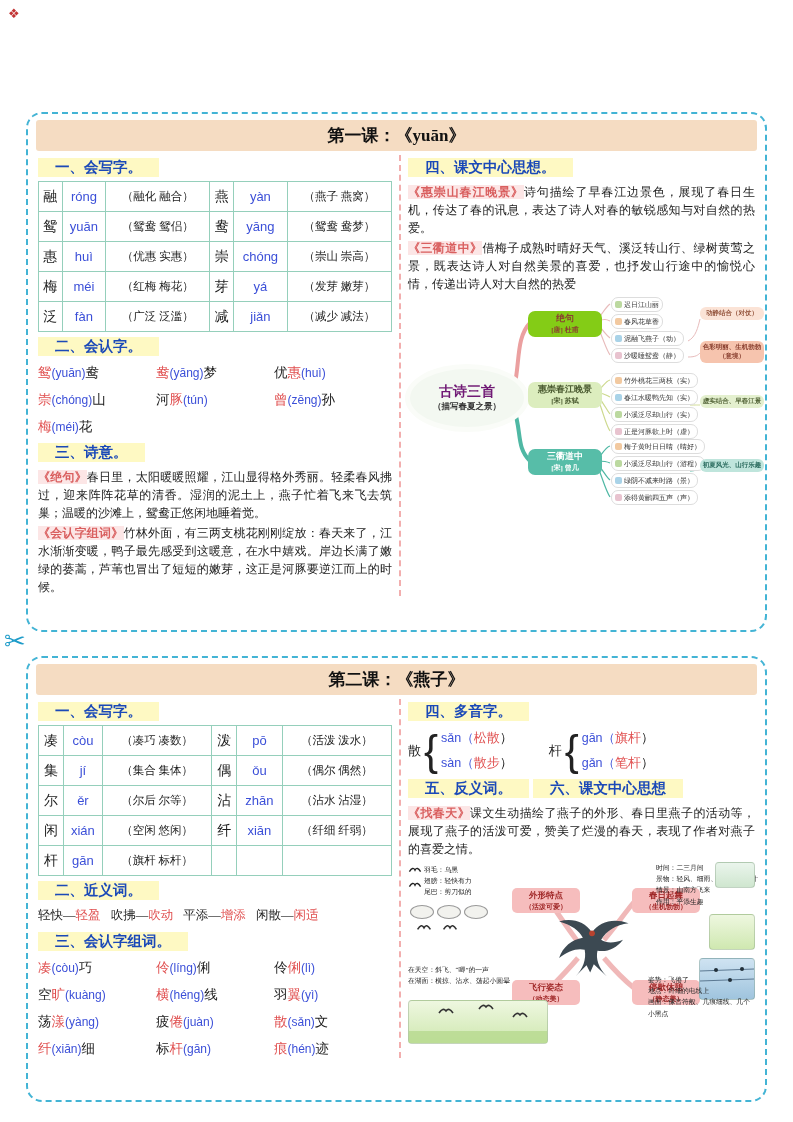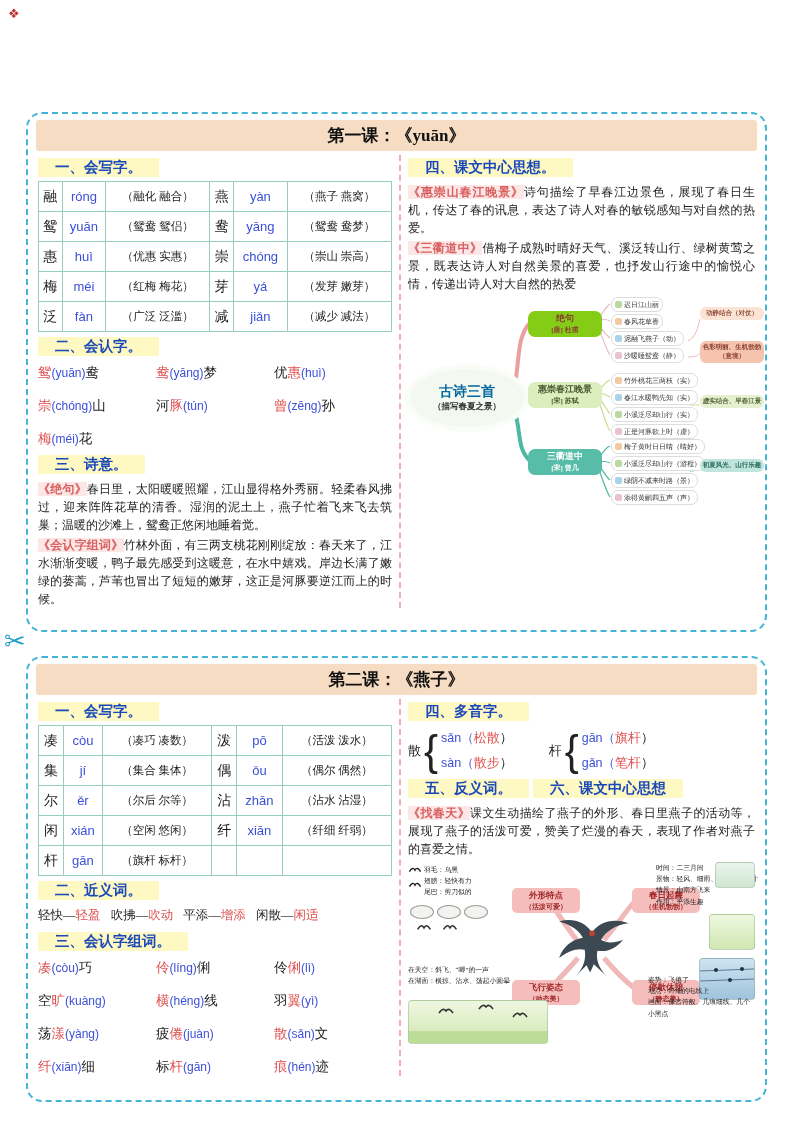--- a/index.html
+++ b/index.html
@@ -31,21 +31,21 @@
         font-size:14.5px;padding:0 17px;margin:5px 0 4px;}
 
   
   table.wtable{border-collapse:collapse;width:100%;}
   .wtable td{border:1px solid #95cfbb;text-align:center;height:29px;font-size:13px;padding:0 1px;}
   .wtable td.c1,.wtable td.c4{font-family:"Liberation Sans",sans-serif;color:#3b4fd8;}
   .wtable td.c2,.wtable td.c5{font-size:11.5px;}
   .wtable td.c0,.wtable td.c3{font-size:14px;}
 
   
-  .recog{display:grid;grid-template-columns:1fr 1fr 1fr;row-gap:15px;font-size:13.5px;margin:4px 0 2px;}
+  .recog{display:grid;grid-template-columns:1fr 1fr 1fr;row-gap:9px;font-size:13.5px;margin:4px 0 2px;}
   .pin{font-family:"Liberation Sans",sans-serif;color:#3b4fd8;font-size:12px;}
   .red{color:#e04f4f;}
 
   .para{font-size:12px;line-height:1.5;text-align:justify;margin:2px 0;}
   .bt{color:#d95f5f;background:#fce6e6;font-weight:bold;}
 
   .pairs{font-size:12.5px;margin:3px 0;white-space:nowrap;}
   .pairs .pair{margin-right:7px;}
   .pairs .b{color:#e04f4f;}
 
@@ -59,21 +59,21 @@
 
   
   .mm{position:relative;margin-top:4px;}
   .mm1{height:208px;}
   .mm2{height:182px;}
   .mm svg.bg{position:absolute;left:0;top:0;}
 
   .mm1-center{position:absolute;left:2px;top:72px;width:114px;height:58px;background:#f3f8f1;
         border-radius:50%;display:flex;flex-direction:column;align-items:center;justify-content:center;
         box-shadow:0 0 0 5px #fafcf8;}
-  .mm1-center-title{font-weight:bold;font-size:14px;color:#0369a1;text-align:center;}
+  .mm1-center-title{font-weight:bold;font-size:14px;color:#701a75;text-align:center;}
   .mm1-center-sub{font-size:8.5px;font-weight:bold;color:#333;}
   .mm1-label{position:absolute;width:72px;text-align:center;font-weight:bold;font-size:9px;
         border-radius:7px;padding:2px 1px;line-height:1.2;}
   .l1{background:#84cc16;color:#8a4030}
   .l2{background:#dcedbe;color:#4a5a30}
   .l3{background:#57bda8;color:#fff}
   .mm1-sub{font-size:7px;font-weight:bold;}
   .mm1-line{position:absolute;display:flex;align-items:center;gap:2px;font-size:7px;background:#fff;
         border:1px solid #ddd;border-radius:7px;padding:0 3px;height:13px;white-space:nowrap;color:#333;}
   .micon{width:7px;height:7px;border-radius:2px;display:inline-block;flex:none;}

